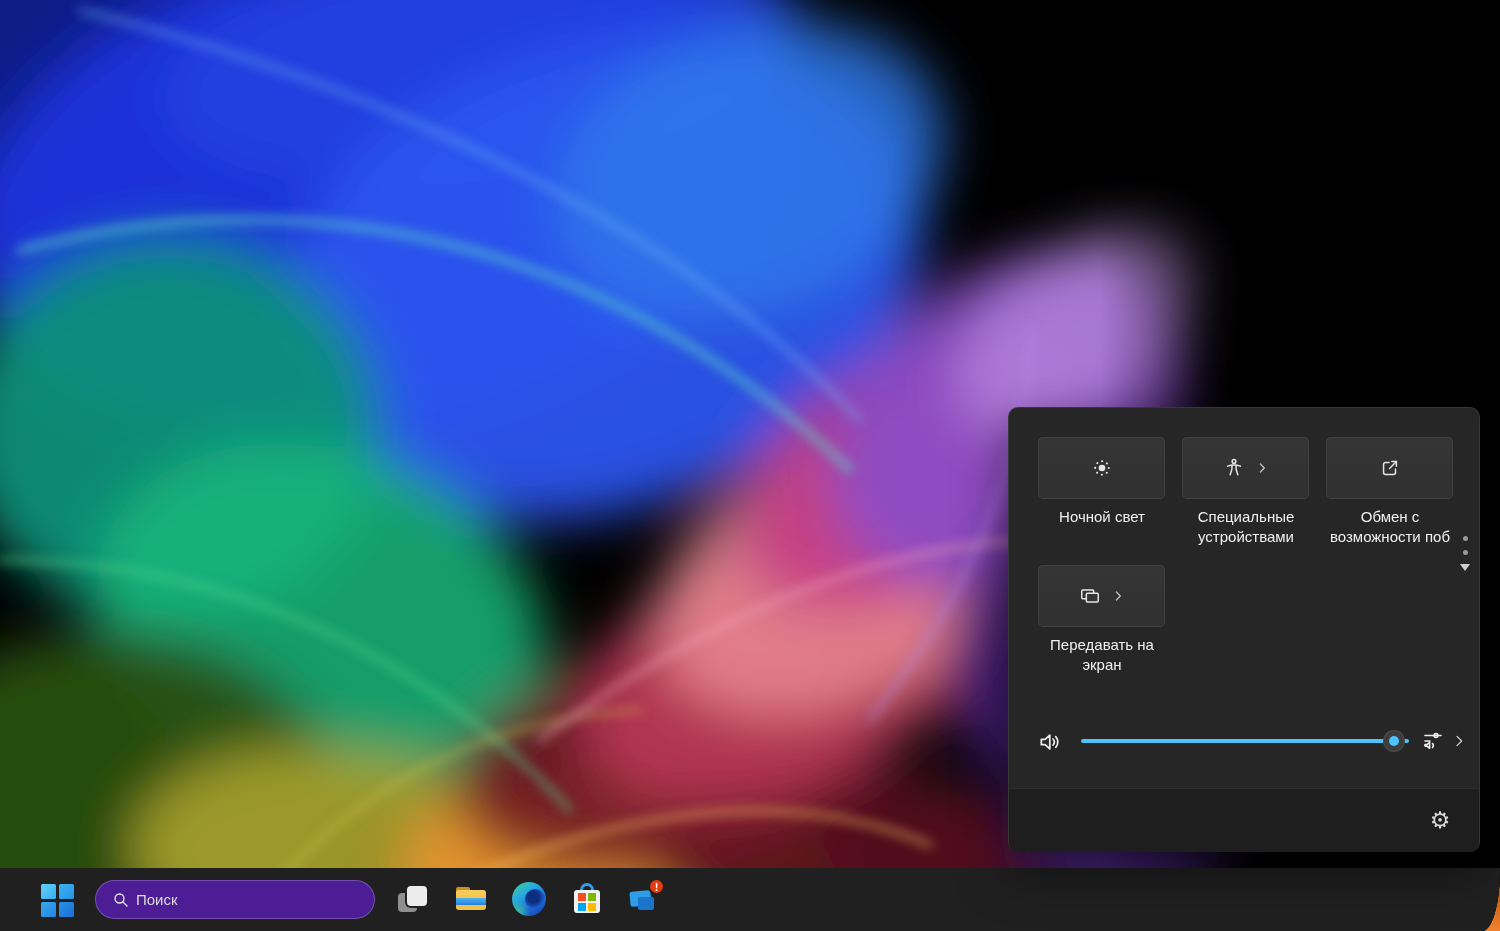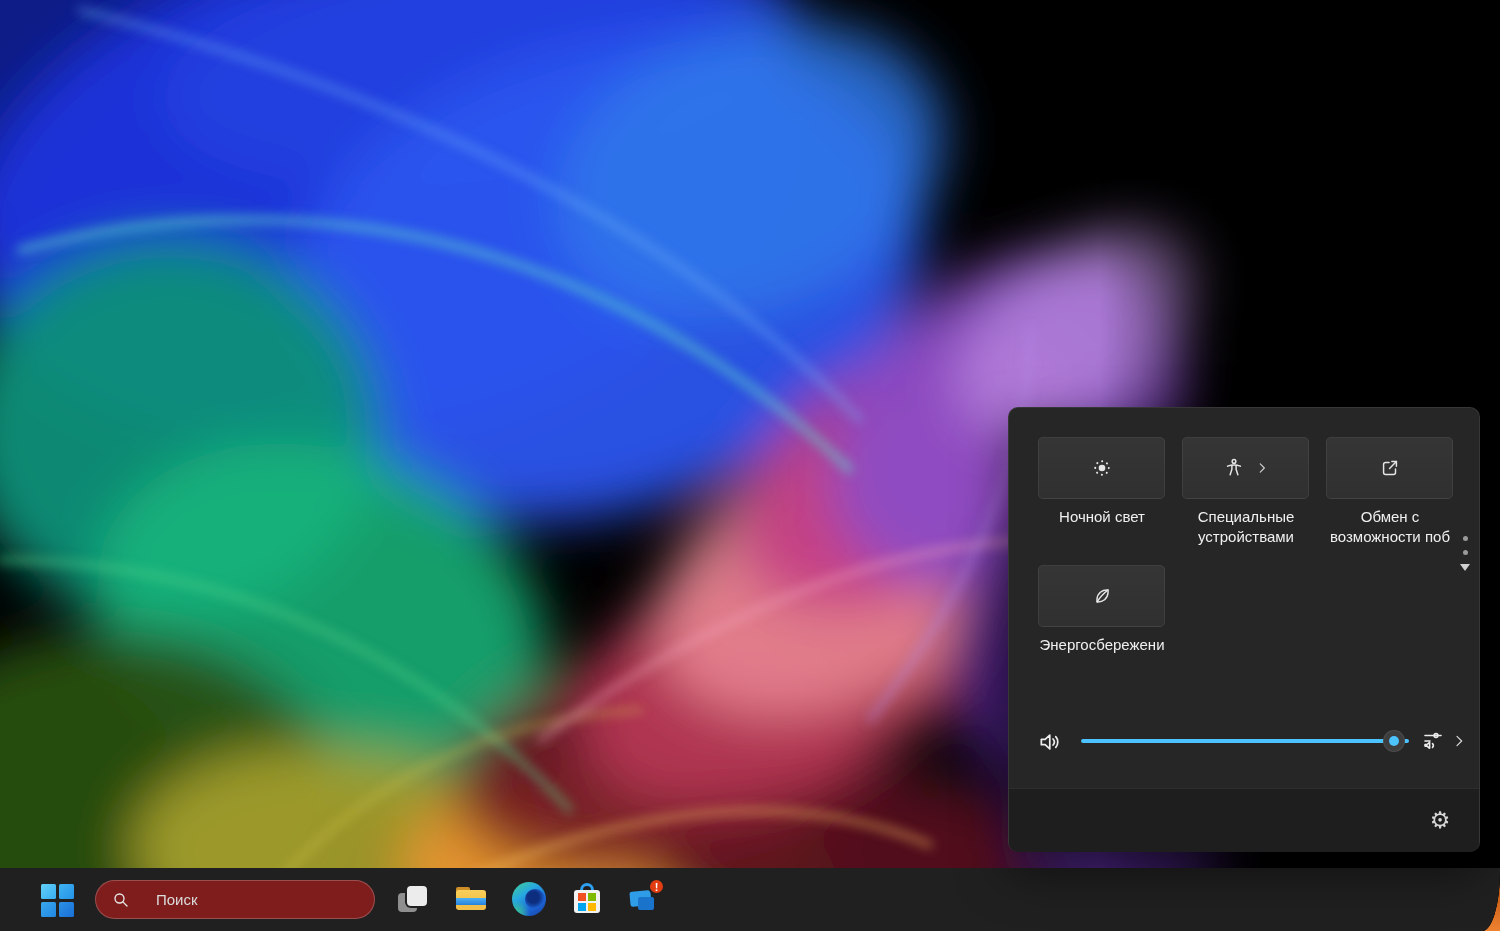--- a/index.html
+++ b/index.html
@@ -51,22 +51,22 @@
   
   .taskbar { position:absolute; left:0; top:868px; width:1500px; height:63px; background:#202020; z-index:2; }
   .start { position:absolute; left:39px; top:14px; width:36px; height:36px; display:flex; align-items:center; justify-content:center; cursor:pointer; }
   .winlogo { width:33px; height:33px; display:grid; grid-template-columns:1fr 1fr; grid-template-rows:1fr 1fr; gap:3px; }
   .winlogo span { border-radius:1.5px; }
   .winlogo .q1{background:linear-gradient(135deg,#62d0f7,#38aef2);}
   .winlogo .q2{background:linear-gradient(135deg,#3fb2f0,#2493e8);}
   .winlogo .q3{background:linear-gradient(135deg,#39a8ee,#2186e2);}
   .winlogo .q4{background:linear-gradient(135deg,#2b92e6,#1a6ed6);}
   .searchbox { position:absolute; left:95px; top:12px; width:280px; height:39px; border-radius:20px;
-    background:#7f1d1d; border:1px solid rgba(255,255,255,0.22);
-    display:flex; align-items:center; gap:26px; padding:16px 16px; cursor:text; }
+    background:#4c1d95; border:1px solid rgba(255,255,255,0.22);
+    display:flex; align-items:center; gap:6px; padding:16px 16px; cursor:text; }
   .searchbox svg { width:18px; height:18px; stroke:#e8e8e8; fill:none; stroke-width:1.8; stroke-linecap:round; flex:none; }
   .searchbox input { background:transparent; border:none; outline:none; color:#e8e8e8; font-size:15px; width:100%; font-family:inherit; }
   .searchbox input::placeholder { color:#dcdcdc; opacity:1; }
 
   .tb-icon { position:absolute; top:11px; width:40px; height:40px; display:flex; align-items:center; justify-content:center; cursor:pointer; }
   
   .tv { position:relative; width:32px; height:30px; }
   .tv .back { position:absolute; left:1px; top:9px; width:19px; height:19px; background:#8f8f8f; border-radius:4px; }
   .tv .front { position:absolute; left:10px; top:2px; width:20px; height:20px; background:#ececec; border-radius:4px; box-shadow:0 0 0 2px #202020; }
   
@@ -183,30 +183,33 @@
             <svg class="tile-icon" viewBox="0 0 24 24">
               <path d="M11,6 H7.2 C6,6 5,7 5,8.2 V16.8 C5,18 6,19 7.2,19 H15.8 C17,19 18,18 18,16.8 V13"></path>
               <path d="M11.5,12.5 L19,5"></path>
               <path d="M14,5 H19 V10"></path>
             </svg>
           </button>
           <div class="qs-label">Обмен с возможности поб</div>
         </div>
 
 
-
         <div class="qs-cell">
           <button class="qs-btn">
             <svg class="tile-icon" viewBox="0 0 24 24">
-              <path d="M18.5,5.5 C12,5 7,9 6.5,15.5 C6.4,16.6 6.5,17.6 6.7,18.5 C13,18.8 18,15 18.6,8.5 C18.7,7.5 18.6,6.4 18.5,5.5 Z"></path>
-              <path d="M6.7,18.5 C9.5,13.5 13.5,9.5 18.5,5.5"></path>
-            </svg>
+              <rect x="3" y="5.5" width="13" height="9.5" rx="1.2"></rect>
+              <rect x="8" y="9" width="13" height="9.5" rx="1.2" fill="#333333"></rect>
+            </svg>
+            <svg class="chev" viewBox="0 0 24 24">
+                <polyline points="9,5 16,12 9,19"></polyline>
+              </svg>
           </button>
-          <div class="qs-label">Энергосбережени</div>
+          <div class="qs-label">Передавать на экран</div>
         </div>
+
       </div>
 
       <div class="qs-dots">
         <span class="qs-dot"></span>
         <span class="qs-dot"></span>
         <span class="qs-downarrow"></span>
       </div>
 
       <div class="qs-volume">
         <span class="vol-speaker">

